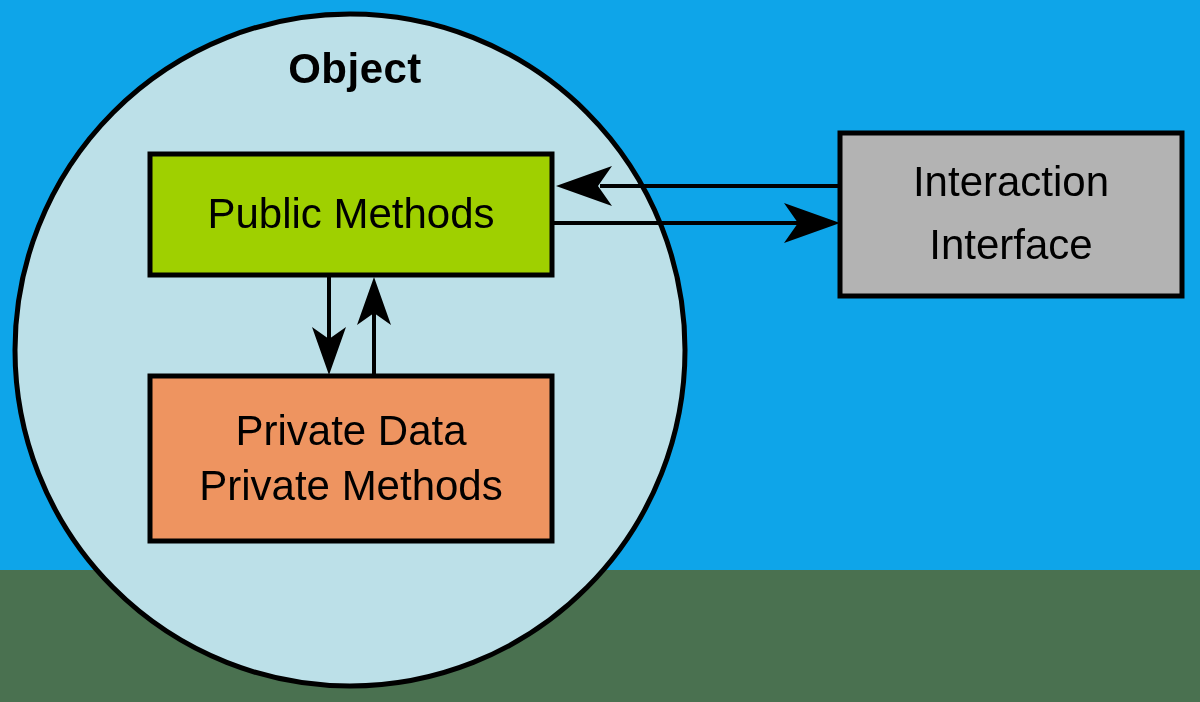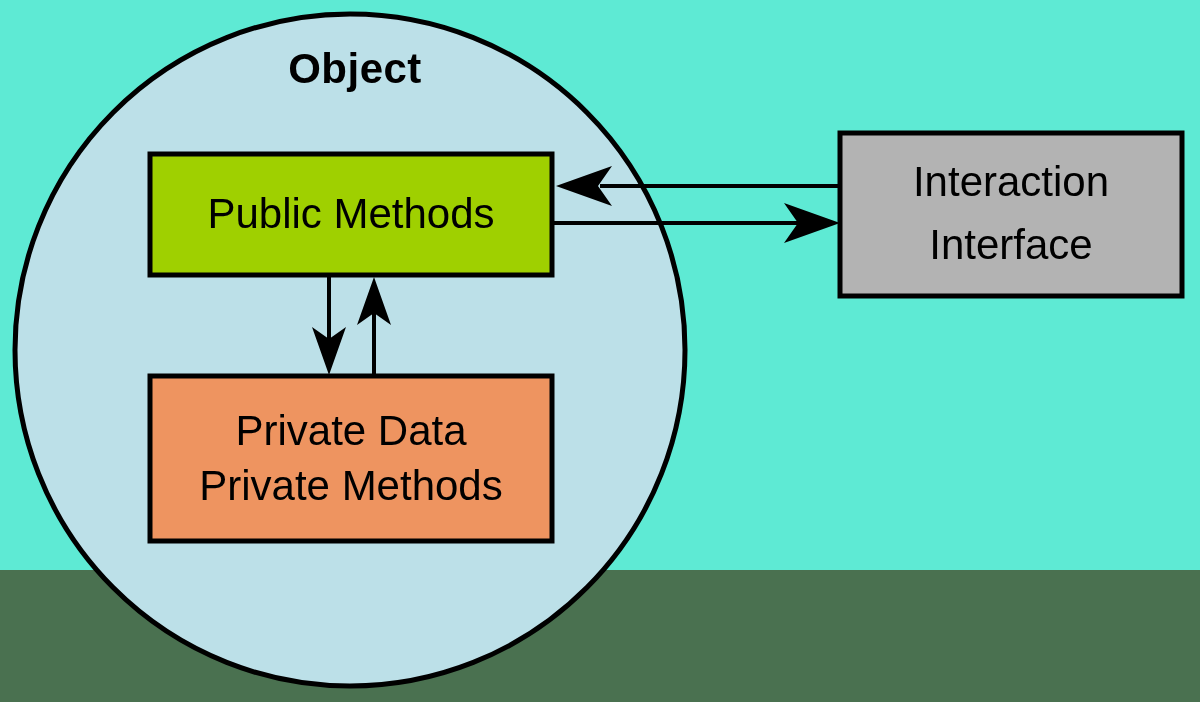--- a/index.html
+++ b/index.html
@@ -11,21 +11,21 @@
     width: 1200px;
     height: 702px;
     overflow: hidden;
     font-family: "Liberation Sans", sans-serif;
     background: #4a7150;
   }
   #stage {
     position: relative;
     width: 1200px;
     height: 570px;
-    background: #5eead4;
+    background: #0ea5e9;
   }
   #diagram-svg {
     position: absolute;
     left: 0;
     top: 0;
     width: 1200px;
     height: 702px;
     display: block;
   }
   .node-label {

